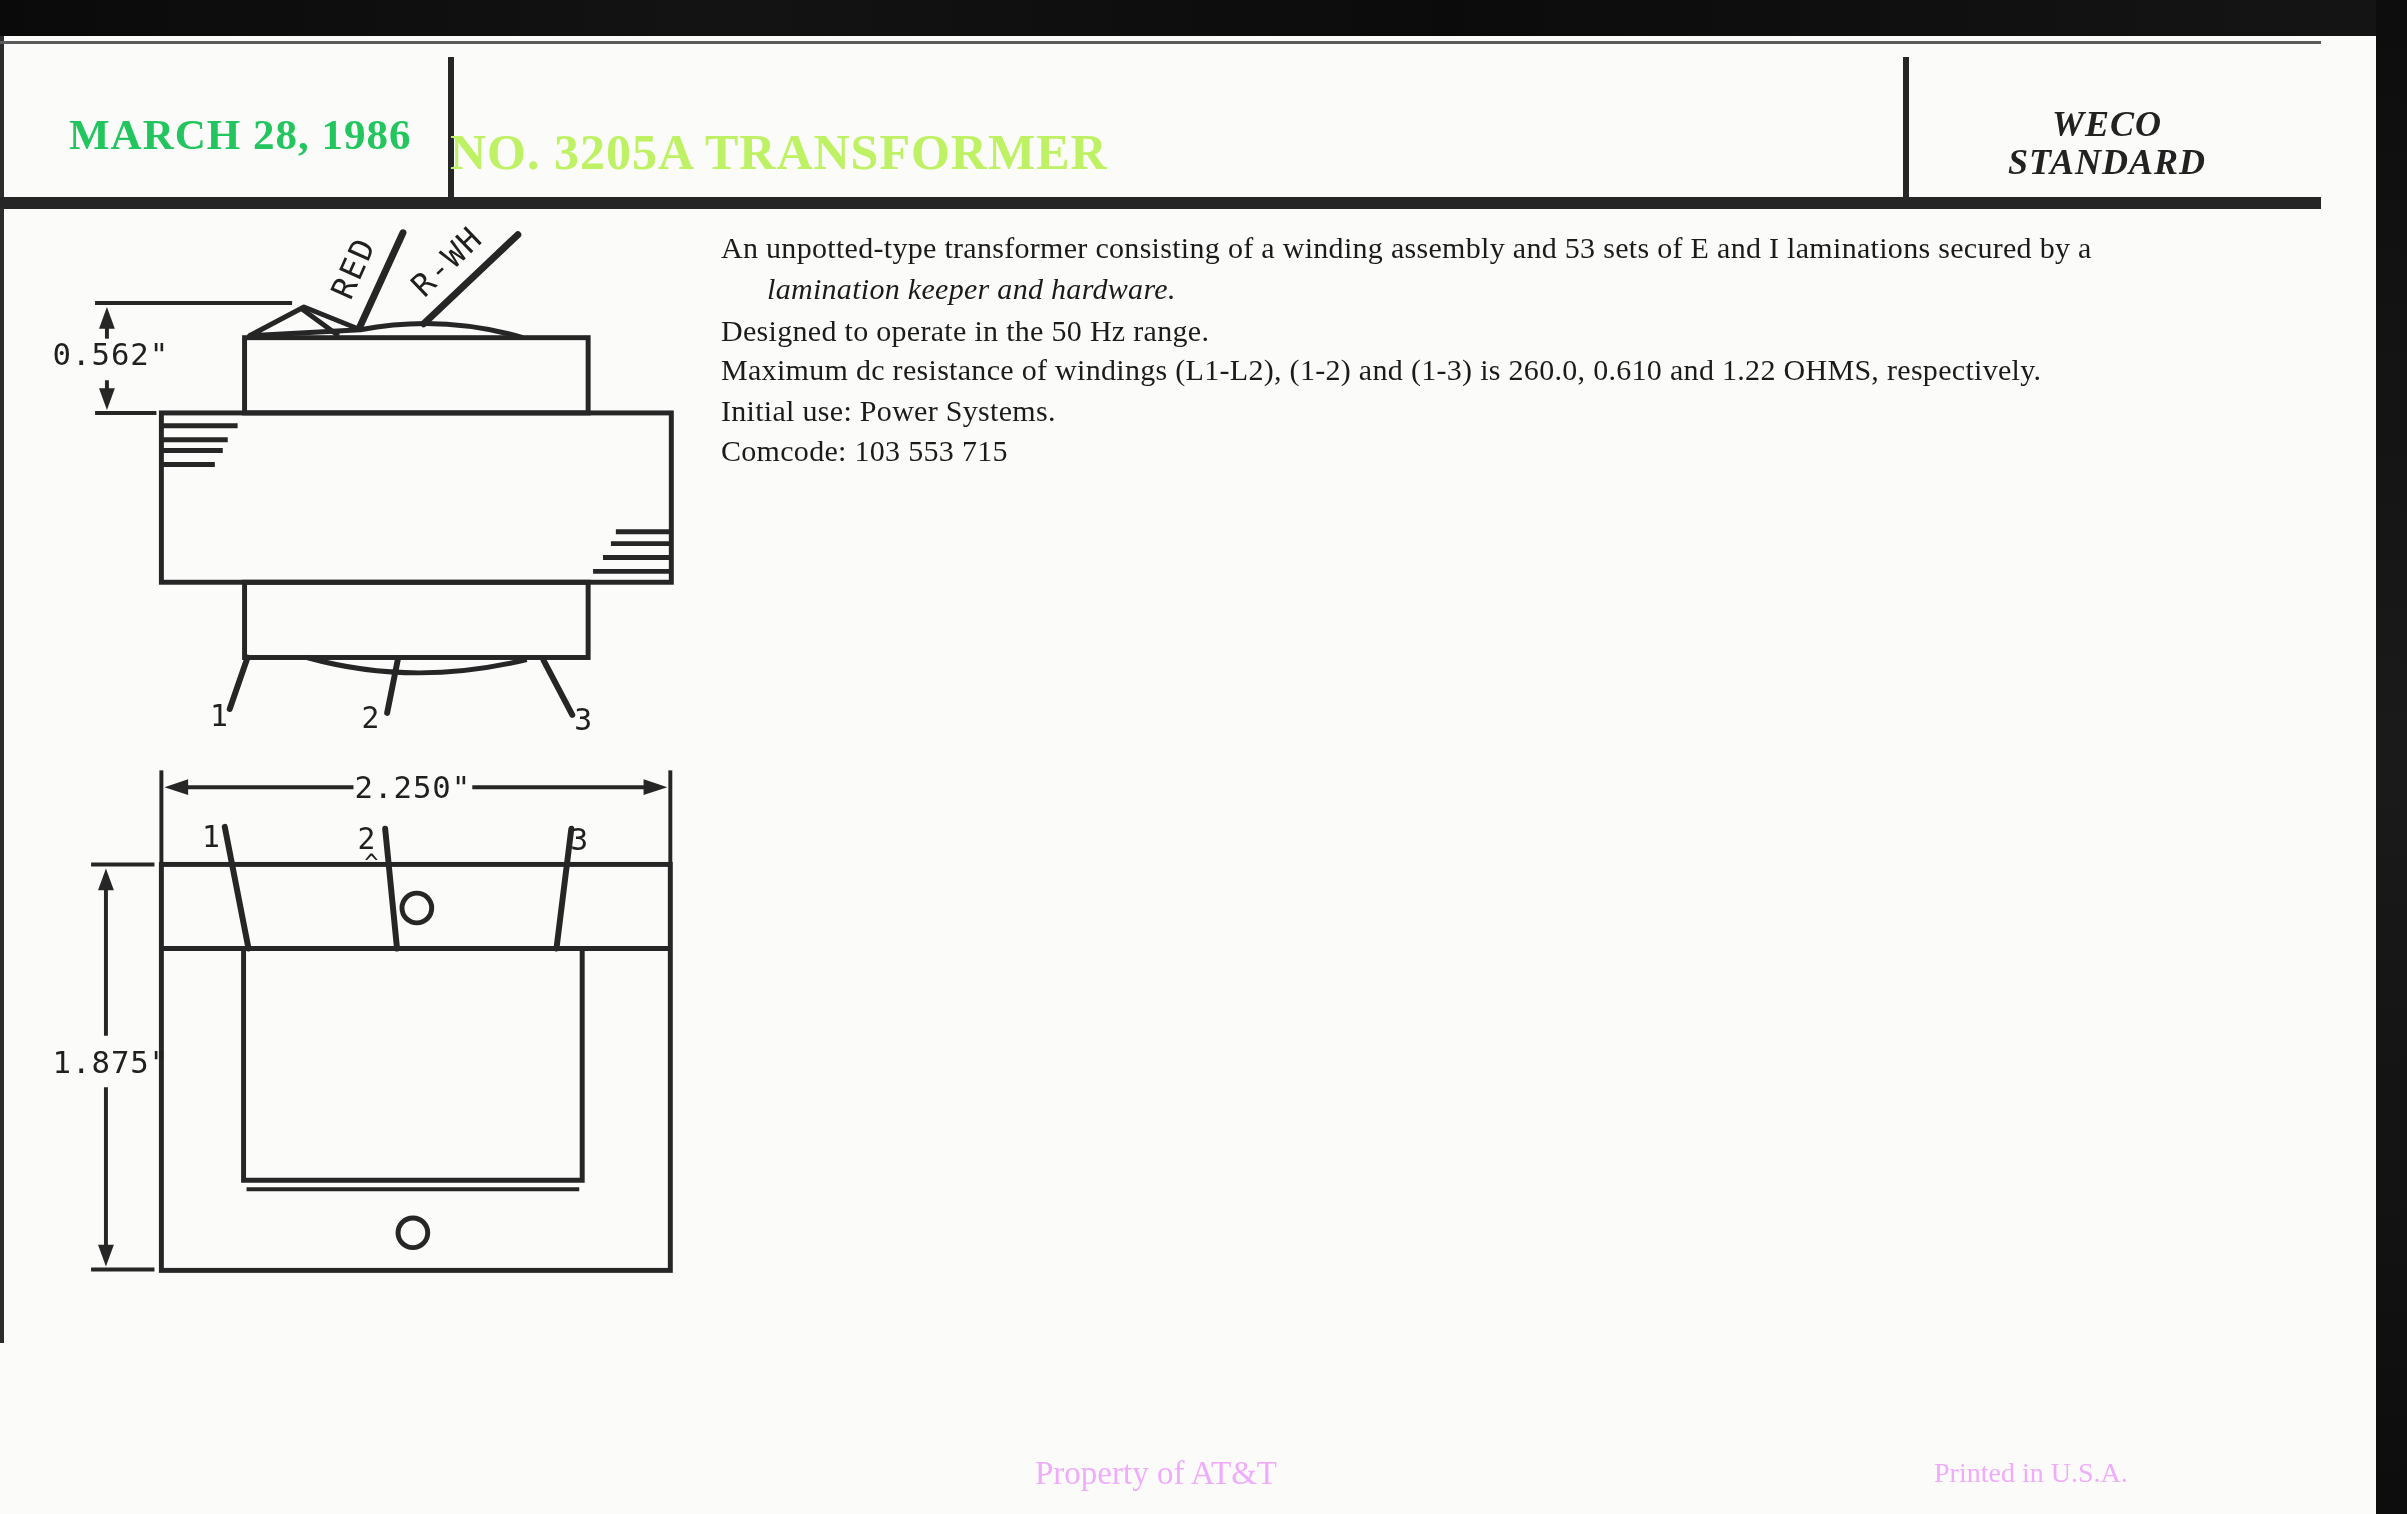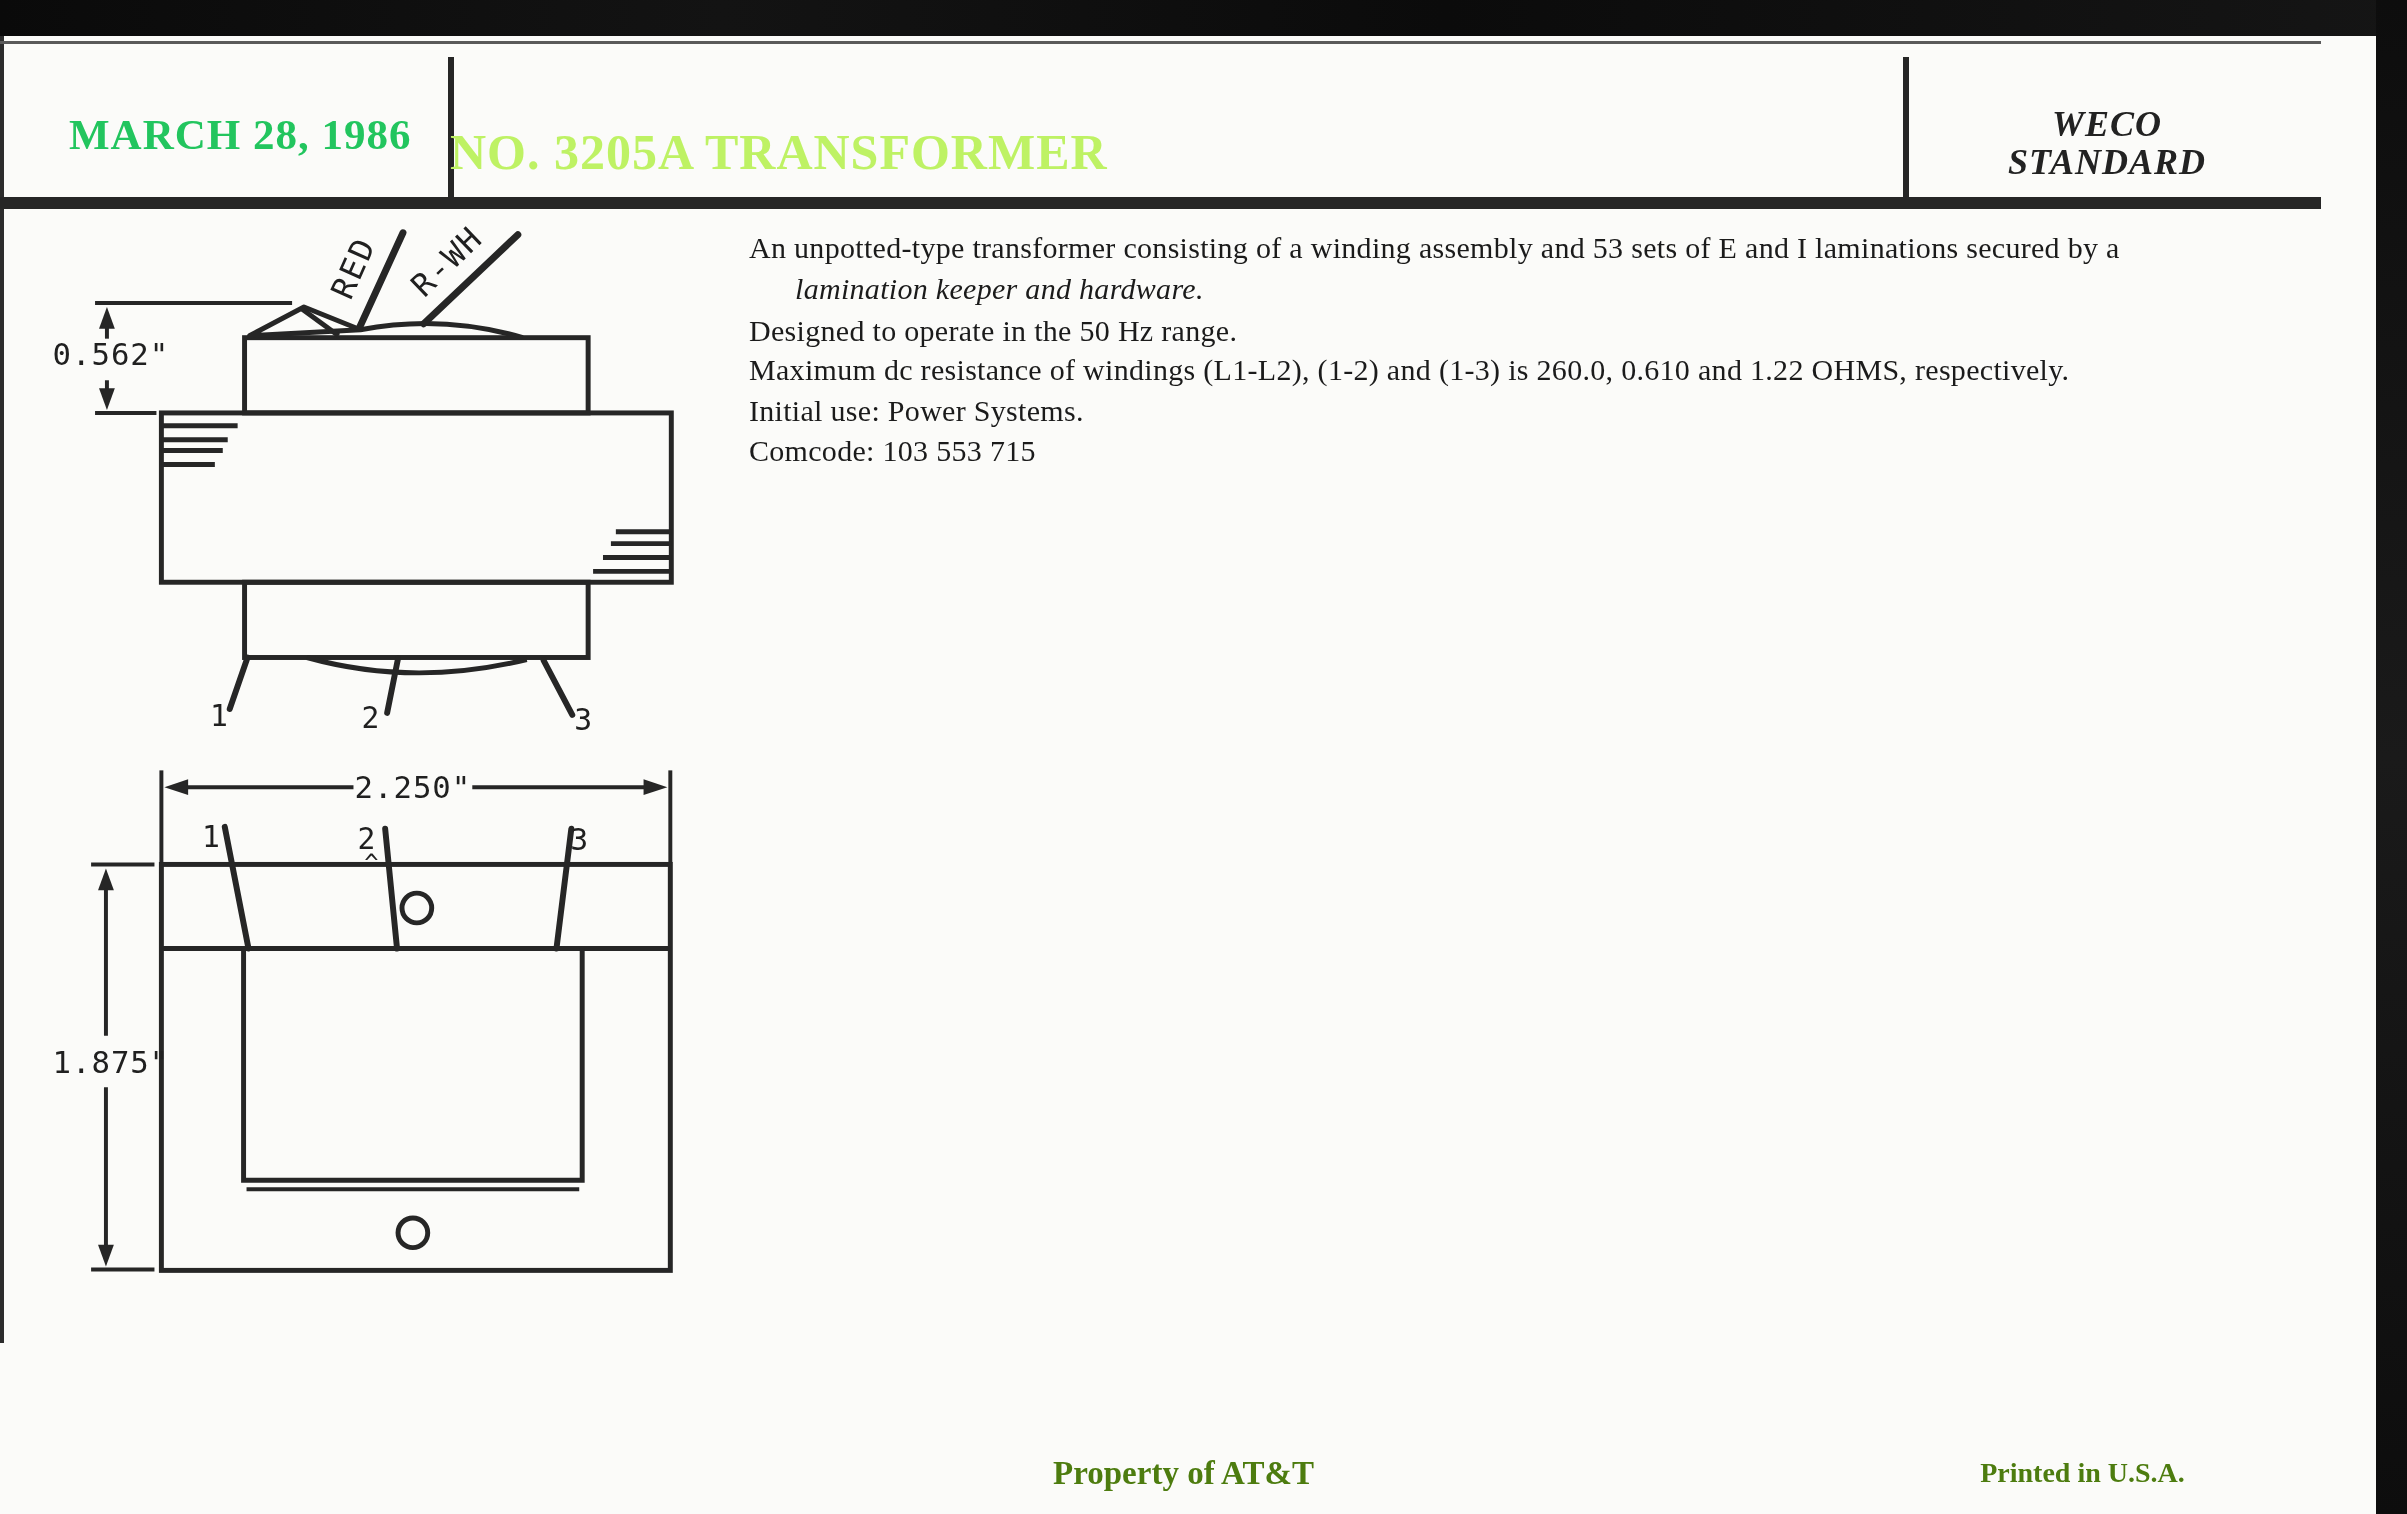--- a/index.html
+++ b/index.html
@@ -16,23 +16,23 @@
   .vdiv{position:absolute;top:57px;width:6px;height:144px;background:#262626;}
   .vdiv.left{left:448px;}
   .vdiv.right{left:1903px;}
   .hdr-date{position:absolute;left:69px;top:110px;font-size:43px;font-weight:bold;
         letter-spacing:1px;color:#22c55e;white-space:nowrap;}
   .hdr-title{position:absolute;left:450px;top:123px;width:1452px;text-align:left;
         font-size:50px;font-weight:bold;letter-spacing:1px;color:#bef264;white-space:nowrap;}
   .hdr-std{position:absolute;left:1933px;top:105px;width:348px;text-align:center;
         font-size:36px;font-weight:bold;letter-spacing:1px;color:#222;line-height:38px;font-style:italic;}
   .desc-line{position:absolute;font-size:30px;color:#1b1b1b;letter-spacing:0.3px;
-        white-space:nowrap;line-height:34px;margin-left:28px;}
-  .footer-text{position:absolute;font-size:33px;font-weight:bold;color:#4d7c0f;
-        white-space:nowrap;text-align:center;}
+        white-space:nowrap;line-height:34px;}
+  .footer-text{position:absolute;font-size:33px;font-weight:normal;color:#f0abfc;
+        white-space:nowrap;}
   svg.drawing{position:absolute;left:0;top:0;width:2408px;height:1515px;}
   svg.drawing .ln{stroke:#262626;fill:none;}
   svg.drawing .ah{fill:#262626;stroke:none;}
   svg.drawing text{fill:#202020;font-family:"DejaVu Sans Mono", monospace;}
   .dimtxt{font-size:31px;letter-spacing:1px;}
   .termtxt{font-size:30px;}
   .wiretxt{font-size:32px;letter-spacing:2px;}
   .carettxt{font-size:24px;}
 </style>
 </head>

